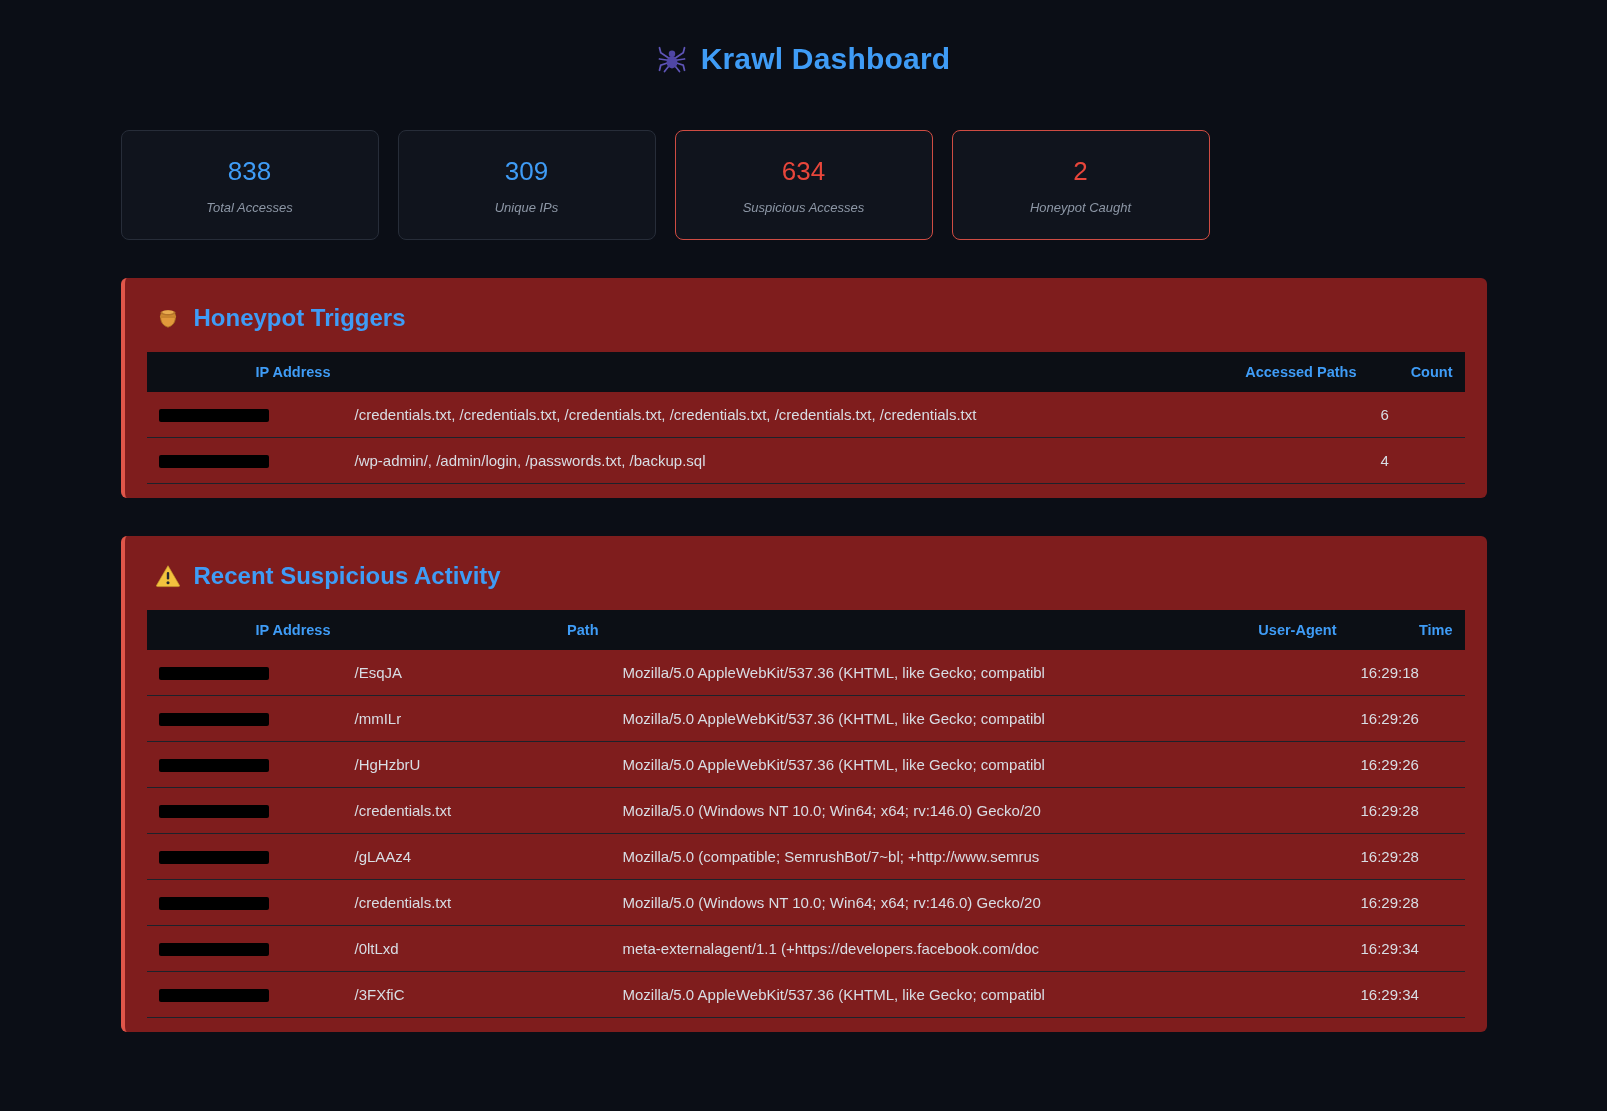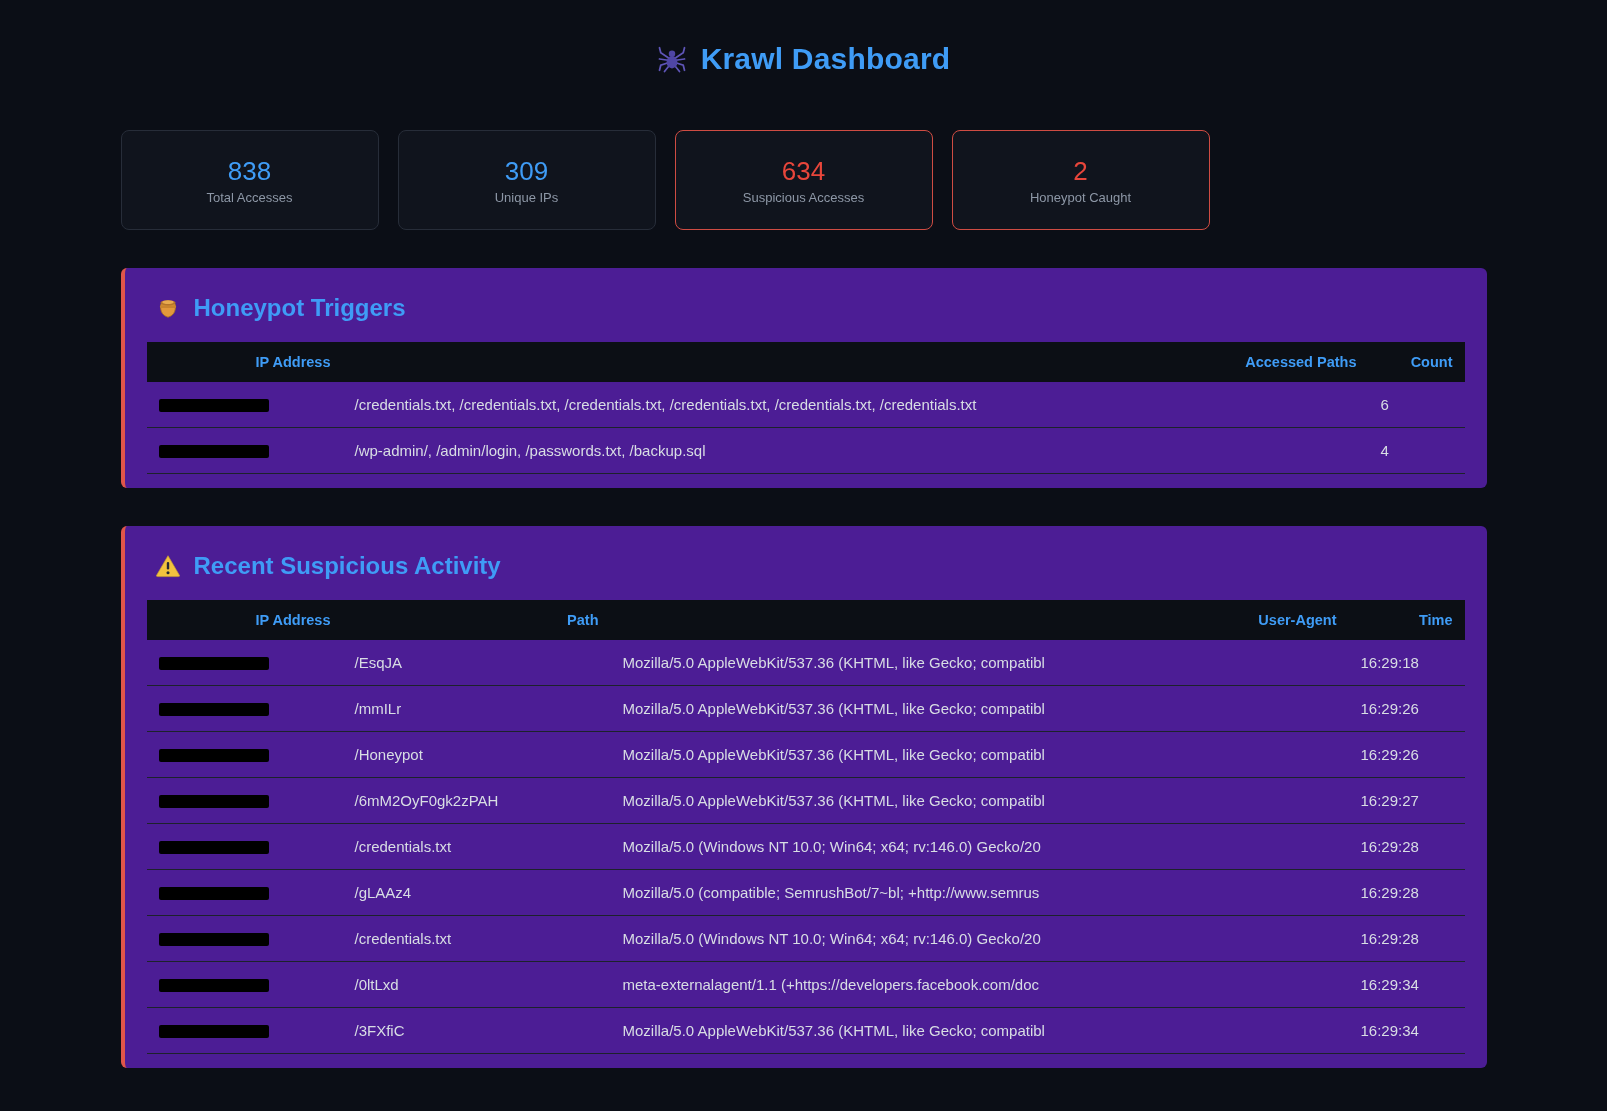--- a/index.html
+++ b/index.html
@@ -43,27 +43,28 @@
   }
   .card.alert { border-color: #cf4c43; }
   .card .value {
     font-size: 26px;
     font-weight: normal;
     color: #3f9cf6;
     line-height: 1.1;
   }
   .card.alert .value { color: #e8463b; }
   .card .label {
-    margin-top: 4px;
+    margin-top: 14px;
     font-size: 13px;
     color: #8d97a6;
+    font-style: italic;
   }
   .section {
     margin-top: 38px;
-    background: #4c1d95;
+    background: #7f1d1d;
     border-radius: 6px;
     border-left: 4px solid #e0564a;
     padding: 26px 22px 14px;
   }
   .section-heading {
     display: flex;
     align-items: center;
     gap: 13px;
     font-size: 24px;
     font-weight: bold;
@@ -214,31 +215,25 @@
 
   <tr>
     <td><span class="redacted"></span></td>
     <td class="cell-path">/mmILr</td>
     <td class="cell-ua">Mozilla/5.0 AppleWebKit/537.36 (KHTML, like Gecko; compatibl</td>
     <td class="cell-time">16:29:26</td>
   </tr>
 
   <tr>
     <td><span class="redacted"></span></td>
-    <td class="cell-path">/Honeypot</td>
+    <td class="cell-path">/HgHzbrU</td>
     <td class="cell-ua">Mozilla/5.0 AppleWebKit/537.36 (KHTML, like Gecko; compatibl</td>
     <td class="cell-time">16:29:26</td>
   </tr>
 
-  <tr>
-    <td><span class="redacted"></span></td>
-    <td class="cell-path">/6mM2OyF0gk2zPAH</td>
-    <td class="cell-ua">Mozilla/5.0 AppleWebKit/537.36 (KHTML, like Gecko; compatibl</td>
-    <td class="cell-time">16:29:27</td>
-  </tr>
 
   <tr>
     <td><span class="redacted"></span></td>
     <td class="cell-path">/credentials.txt</td>
     <td class="cell-ua">Mozilla/5.0 (Windows NT 10.0; Win64; x64; rv:146.0) Gecko/20</td>
     <td class="cell-time">16:29:28</td>
   </tr>
 
   <tr>
     <td><span class="redacted"></span></td>

